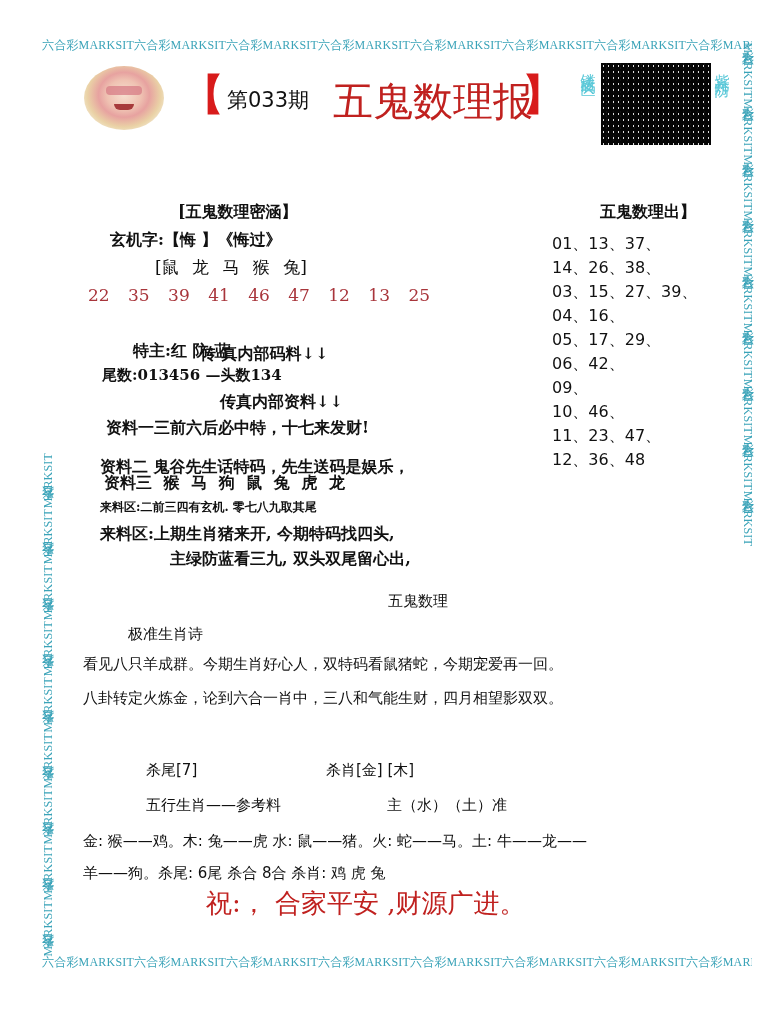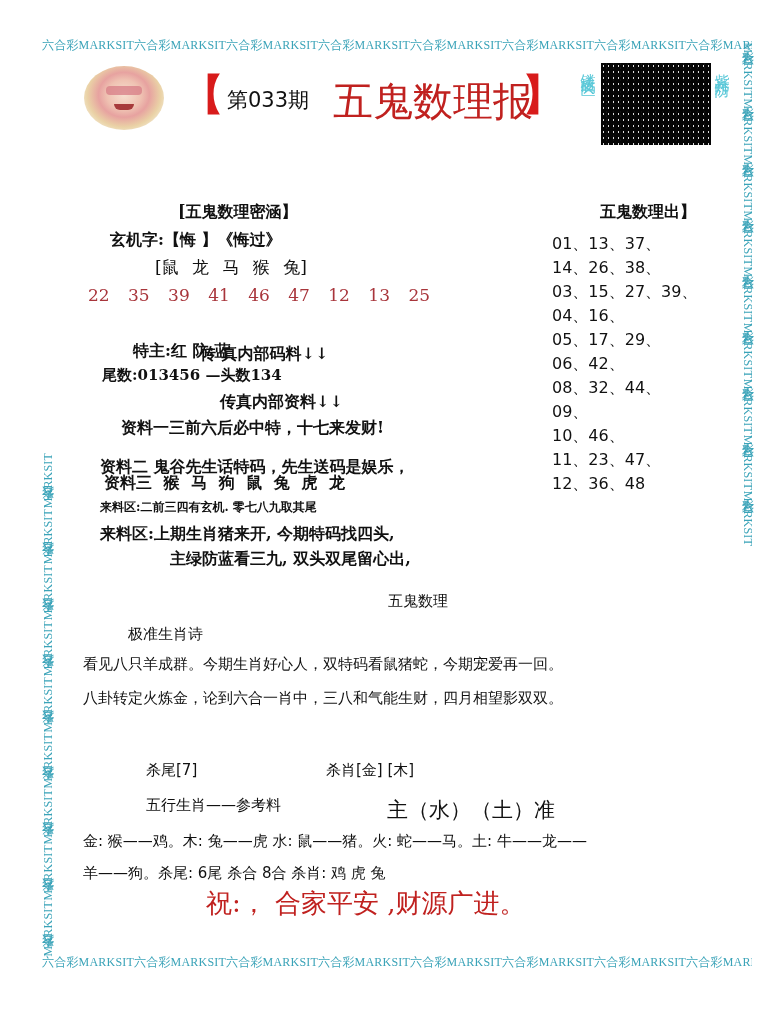--- a/index.html
+++ b/index.html
@@ -39,42 +39,42 @@
   .t { position: absolute; white-space: nowrap; }
   .sec-title { left: 178px; top: 202px; font-size: 16px; font-weight: bold; }
   .xuanji { left: 110px; top: 230px; font-size: 16px; font-weight: bold; }
   .zodiac5 { left: 155px; top: 256px; font-size: 17px; word-spacing: 8px; }
   .nums { left: 88px; top: 285px; font-size: 17px; color: #a8353b; word-spacing: 5px; font-family: "DejaVu Serif", serif; }
   .nums span { margin-right: 8px; }
   .fax1 { left: 200px; top: 312px; font-size: 16px; font-weight: bold; margin-top: 32px; }
   .special { left: 133px; top: 341px; font-size: 16px; font-weight: bold; }
   .tails { left: 102px; top: 366px; font-size: 15px; font-weight: bold; }
   .fax2 { left: 220px; top: 392px; font-size: 16px; font-weight: bold; }
-  .data1 { left: 106px; top: 418px; font-size: 16px; font-weight: bold; margin-left: 15px; }
+  .data1 { left: 106px; top: 418px; font-size: 16px; font-weight: bold; }
   .data2 { left: 100px; top: 449px; font-size: 16px; font-weight: bold; margin-top: 8px; }
   .data3 { left: 104px; top: 473px; font-size: 16px; font-weight: bold; word-spacing: 6px; }
   .src1 { left: 100px; top: 499px; font-size: 12px; font-weight: bold; }
   .src2 { left: 100px; top: 524px; font-size: 16px; font-weight: bold; }
   .src3 { left: 170px; top: 549px; font-size: 16px; font-weight: bold; }
 
   
   .right-title { left: 600px; top: 202px; font-size: 16px; font-weight: bold; }
   .right-list { position: absolute; left: 552px; top: 232px; font-size: 16px; font-family: "DejaVu Sans", sans-serif; }
   .right-list div { height: 24px; line-height: 24px; white-space: nowrap; }
 
   
   .sans { font-family: "DejaVu Sans", sans-serif; }
   .wugui2 { left: 388px; top: 592px; font-size: 15px; }
   .poem-title { left: 128px; top: 625px; font-size: 15px; text-align: right; }
   .poem1 { left: 83px; top: 655px; font-size: 15px; }
   .poem2 { left: 83px; top: 689px; font-size: 15px; }
   .kill-tail { left: 146px; top: 761px; font-size: 15px; }
   .kill-zodiac { left: 326px; top: 761px; font-size: 15px; }
   .five-elem { left: 146px; top: 796px; font-size: 15px; }
-  .main-elem { left: 387px; top: 796px; font-size: 21px; }
+  .main-elem { left: 387px; top: 796px; font-size: 15px; }
   .elem-line1 { left: 83px; top: 832px; font-size: 15px; }
   .elem-line2 { left: 83px; top: 864px; font-size: 15px; }
   .blessing { left: 206px; top: 886px; font-size: 26px; color: #c0211f; font-family: "DejaVu Serif", serif; }
 </style>
 </head>
 <body>
 
 <div class="border-h border-top">六合彩MARKSIT六合彩MARKSIT六合彩MARKSIT六合彩MARKSIT六合彩MARKSIT六合彩MARKSIT六合彩MARKSIT六合彩MARKSIT六合彩MARKSIT</div>
 <div class="border-h border-bottom">六合彩MARKSIT六合彩MARKSIT六合彩MARKSIT六合彩MARKSIT六合彩MARKSIT六合彩MARKSIT六合彩MARKSIT六合彩MARKSIT六合彩MARKSIT</div>
 <div class="border-v border-left">六合彩MARKSIT六合彩MARKSIT六合彩MARKSIT六合彩MARKSIT六合彩MARKSIT六合彩MARKSIT六合彩MARKSIT六合彩MARKSIT六合彩MARKSIT</div>
@@ -118,21 +118,20 @@
 <div class="t src3">主绿防蓝看三九, 双头双尾留心出,</div>
 
 <div class="t right-title">五鬼数理出】</div>
 <div class="right-list">
   <div>01、13、37、</div>
   <div>14、26、38、</div>
   <div>03、15、27、39、</div>
   <div>04、16、</div>
   <div>05、17、29、</div>
   <div>06、42、</div>
-  <div>08、32、44、</div>
   <div>09、</div>
   <div>10、46、</div>
   <div>11、23、47、</div>
   <div>12、36、48</div>
 </div>
 
 <div class="t sans wugui2">五鬼数理</div>
 <div class="t sans poem-title">极准生肖诗</div>
 <div class="t sans poem1">看见八只羊成群。今期生肖好心人，双特码看鼠猪蛇，今期宠爱再一回。</div>
 <div class="t sans poem2">八卦转定火炼金，论到六合一肖中，三八和气能生财，四月相望影双双。</div>

